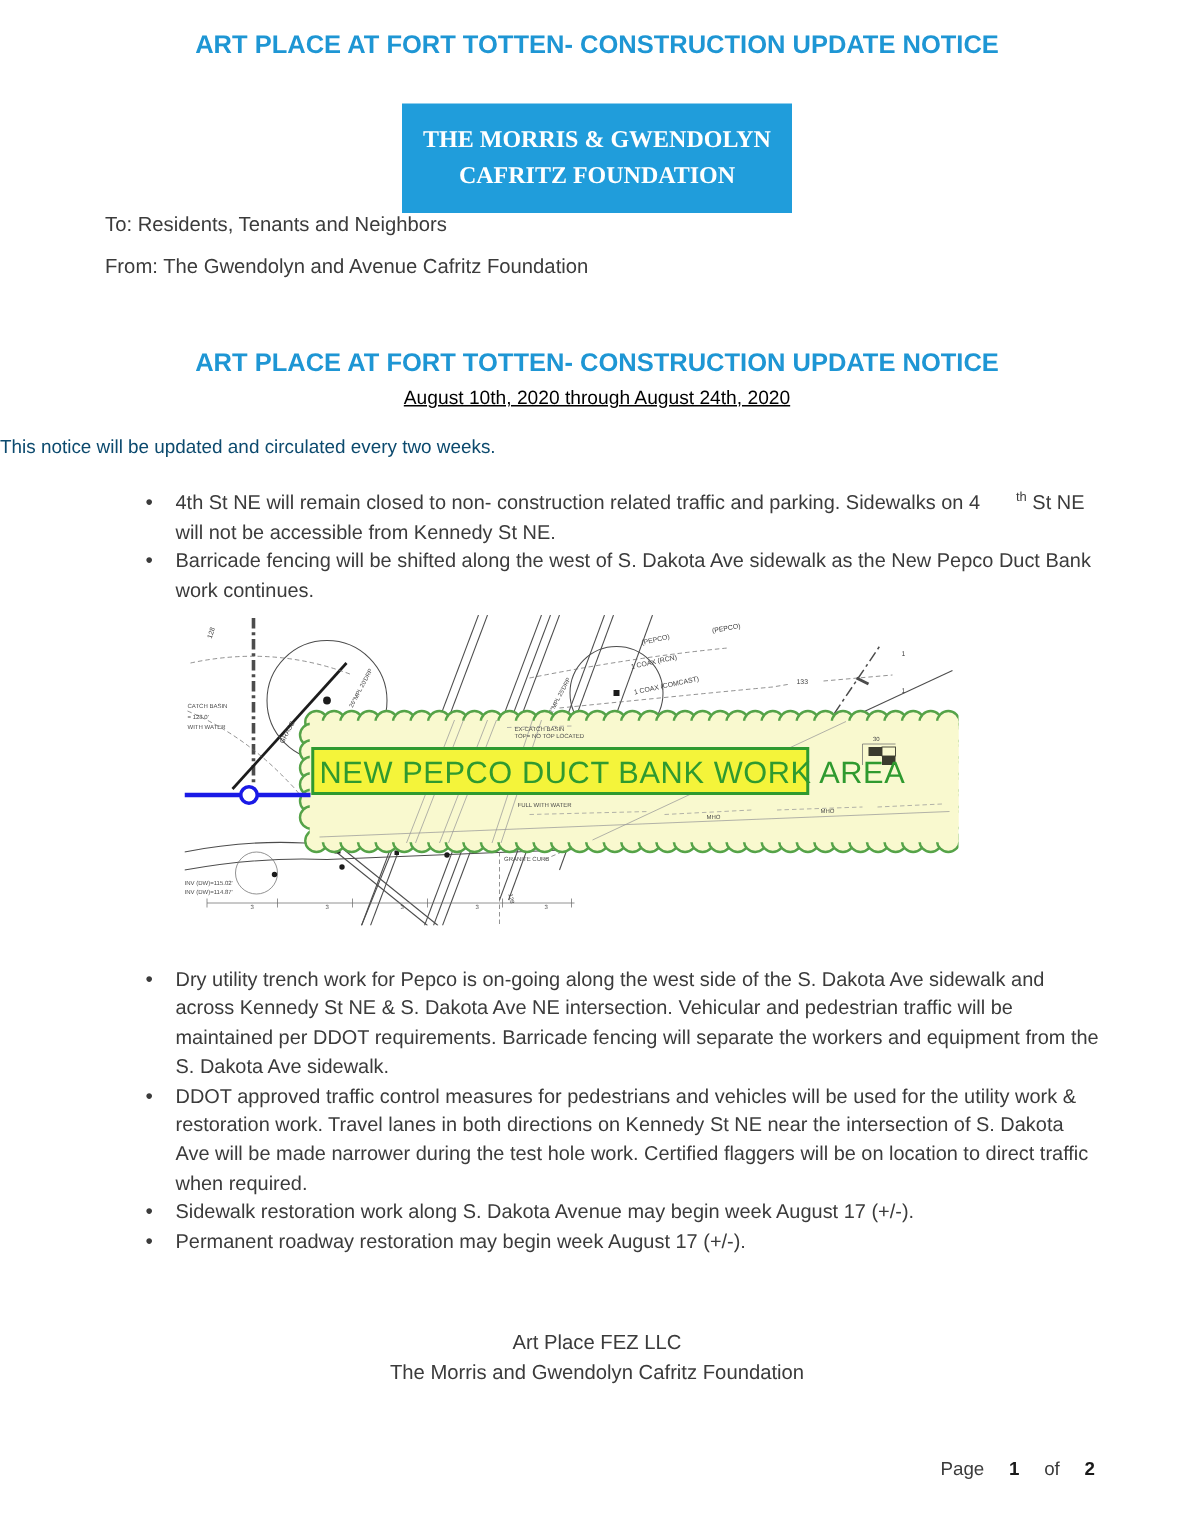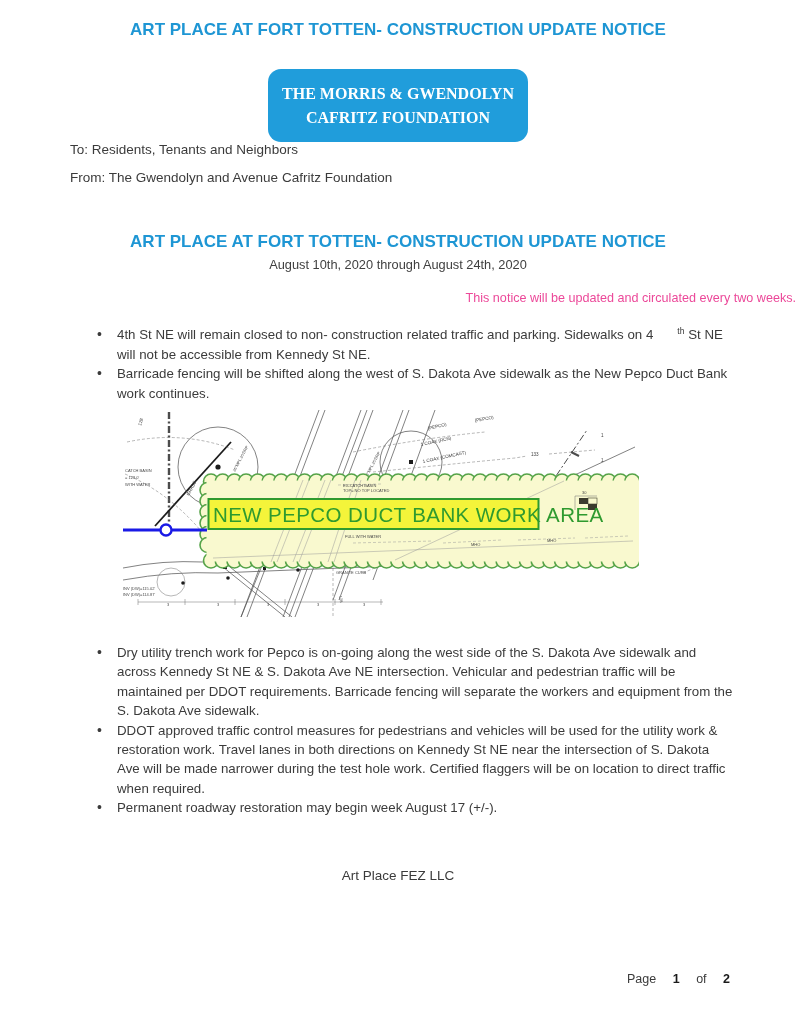--- a/index.html
+++ b/index.html
@@ -2,28 +2,28 @@
 <html><head>
 <meta charset="utf-8">
 <style>
   html,body{margin:0;padding:0;background:#ffffff;}
   body{width:796px;height:1024px;font-family:"Liberation Sans",sans-serif;color:#3b3b3b;}
   .page{position:relative;width:796px;height:1024px;overflow:hidden;background:#fff;}
 
   .doc-title{padding-top:20px;text-align:center;font-size:17px;font-weight:bold;color:#1e96d4;}
   .logo-box{width:260px;height:73px;background:#209ddb;margin:29px auto 0 auto;
     display:flex;flex-direction:column;justify-content:center;align-items:center;
-    font-family:"Liberation Serif",serif;font-weight:bold;color:#ffffff;font-size:16px;line-height:1.45;text-align:center;border-radius:13px;}
+    font-family:"Liberation Serif",serif;font-weight:bold;color:#ffffff;font-size:16px;line-height:1.45;text-align:center;}
   .memo-line{margin:0 70px;font-size:13.5px;}
   .memo-to{}
   .memo-from{margin-top:13px;}
 
   .section-title{margin-top:47px;text-align:center;font-size:17px;font-weight:bold;color:#1e96d4;}
-  .date-range{margin-top:5px;text-align:center;font-size:12.8px;color:#404040;}
-  .update-note{margin-top:19px;text-align:right;font-size:12.6px;color:#ec4899;}
+  .date-range{margin-top:5px;text-align:center;font-size:12.8px;color:#000000;text-decoration:underline;}
+  .update-note{margin-top:19px;text-align:left;font-size:12.6px;color:#0c4a6e;}
 
   ul.bullets{margin:20px 63px 0 70px;padding:0 0 0 27px;list-style:none;font-size:13.3px;line-height:1.46;}
   ul.bullets li{position:relative;padding-left:20px;}
   ul.bullets li::before{content:"\2022";position:absolute;left:0;top:-1px;font-size:14px;color:#3b3b3b;}
   ul.bullets li sup{font-size:0.65em;padding-left:24px;}
 
   .map-wrap{margin:7px 0 0 123px;width:516px;height:207px;}
   .map-wrap svg{display:block;}
   .mapline{stroke:#4c4c4c;stroke-width:.7;fill:none;}
   .mapline-thick{stroke:#1c1c1c;stroke-width:1.8;fill:none;}
@@ -273,25 +273,27 @@
       <g>
         <path class="water" d="M0,120 H84"></path>
         <circle class="water-circle" cx="43" cy="120" r="5.5"></circle>
       </g>
     </svg>
   </div>
 
   <ul class="bullets" style="margin-top:26px">
     <li><span>Dry utility trench work for Pepco is on-going along the west side of the S. Dakota Ave sidewalk and across Kennedy St NE &amp; S. Dakota Ave NE intersection.  Vehicular and pedestrian traffic will be maintained per DDOT requirements.  Barricade fencing will separate the workers and equipment from the S. Dakota Ave sidewalk.</span></li>
     <li><span>DDOT approved traffic control measures for pedestrians and vehicles will be used for the utility work &amp; restoration work.  Travel lanes in both directions on Kennedy St NE near the intersection of S. Dakota Ave will be made narrower during the test hole work.  Certified flaggers will be on location to direct traffic when required.</span></li>
+    <li><span>Sidewalk restoration work along S. Dakota Avenue may begin week August 17 (+/-).</span></li>
     <li><span>Permanent roadway restoration may begin week August 17 (+/-).</span></li>
   </ul>
 
   <div class="footer">
     <div>Art Place FEZ LLC</div>
+    <div>The Morris and Gwendolyn Cafritz Foundation</div>
   </div>
 
   <div class="page-number">
     <span>Page</span>
     <b>1</b>
     <span>of</span>
     <b>2</b>
   </div>
 
 </div>

